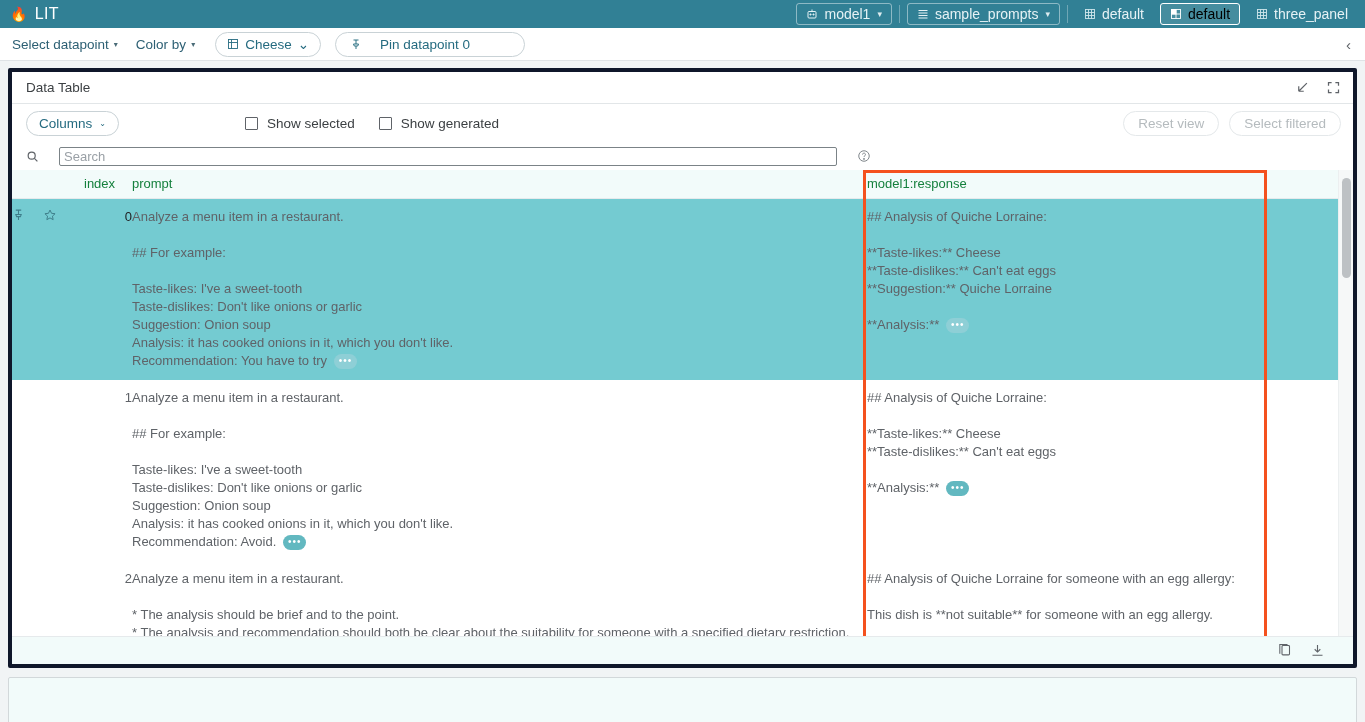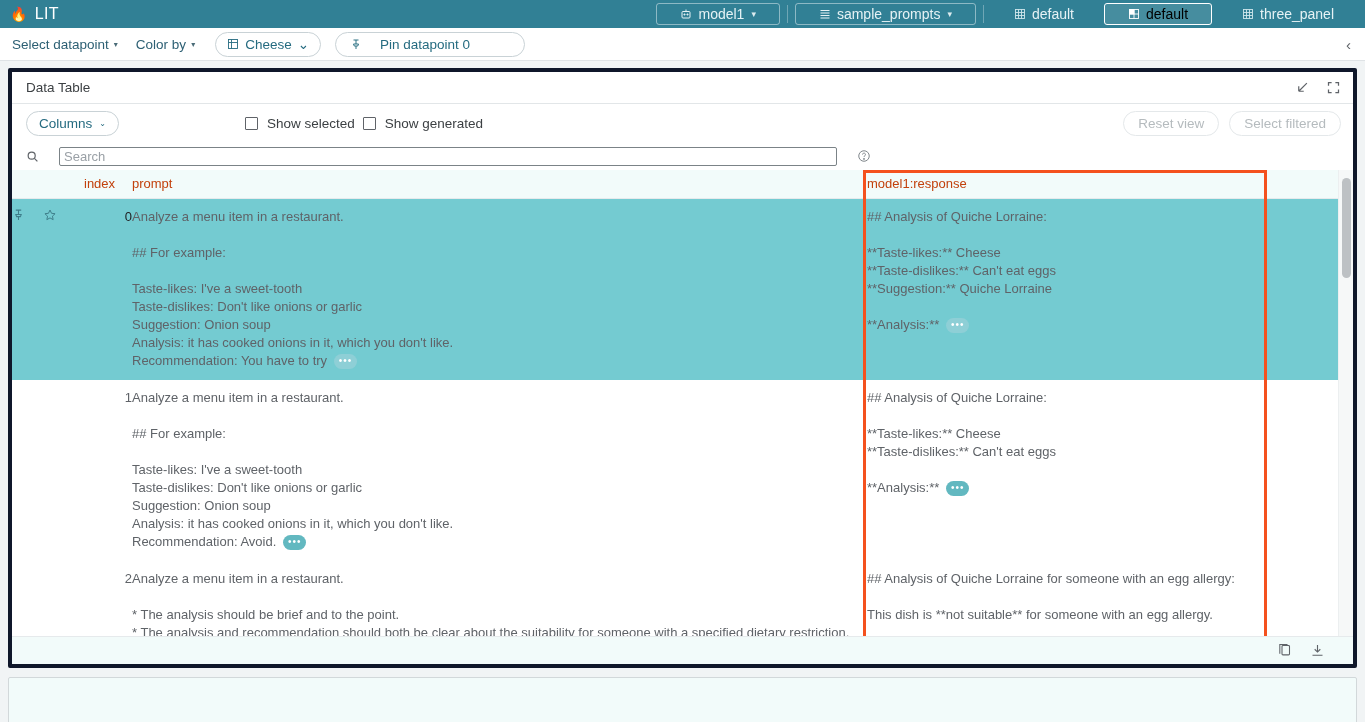--- a/index.html
+++ b/index.html
@@ -31,21 +31,21 @@
     letter-spacing: .3px;
   }
   .brand-flame { font-size: 14px; line-height: 1; }
   .appbar-spacer { flex: 1 1 auto; }
 
   .abtn {
     display: flex;
     align-items: center;
     gap: 6px;
     height: 22px;
-    padding: 0 23px;
+    padding: 0 9px;
     border-radius: 3px;
     font-size: 14px;
     color: #e6f2f5;
     cursor: pointer;
     white-space: nowrap;
   }
   .abtn.boxed { border: 1px solid rgba(255,255,255,.45); }
   .abtn.selected { border: 1px solid #ffffff; color: #000000; background: rgba(255,255,255,.10); }
   .abtn .caret { font-size: 9px; opacity: .95; margin-left: 1px; }
   .abtn .gi { font-size: 12px; line-height: 1; display: inline-block; }
@@ -128,21 +128,21 @@
     background: #fff;
   }
   .columns-btn {
     display: flex; align-items: center; gap: 7px;
     height: 25px; padding: 0 12px;
     border: 1px solid #c9d2d6; border-radius: 13px;
     color: #256b80; font-size: 13.5px; background: #fff; cursor: pointer;
   }
   .columns-btn .caret { font-size: 8px; }
   .ctrl-spacer { flex: 1 1 auto; }
-  .chk-group { display: flex; align-items: center; gap: 8px; }
+  .chk-group { display: flex; align-items: center; gap: 24px; }
   .chk-item { display: flex; align-items: center; gap: 9px; cursor: pointer; font-size: 13.5px; color: #3c4043; }
   .chkbox { width: 13px; height: 13px; border: 1.6px solid #5f6368; border-radius: 1px; background: #fff; }
   .ghost-btn {
     height: 25px; padding: 0 14px;
     border: 1px solid #e4e8ea; border-radius: 13px;
     color: #b5bbbe; font-size: 13.5px; background: #fff;
     display: flex; align-items: center; cursor: default;
     margin-left: 10px;
   }
 
@@ -177,21 +177,21 @@
     flex: 1 1 auto;
     position: relative;
     overflow: hidden;
     background: #fff;
   }
   table.dt { border-collapse: collapse; width: 1343px; table-layout: fixed; }
   table.dt thead th {
     background: #f2fbfa;
     font-weight: normal;
     font-size: 13px;
-    color: #c2410c;
+    color: #15803d;
     text-align: left;
     padding: 6px 0 7px 0;
     height: 26px;
     vertical-align: middle;
     border-bottom: 1px solid #e6eaec;
   }
   col.c-icons { width: 72px; }
   col.c-index { width: 48px; }
   col.c-prompt { width: 735px; }
   col.c-resp   { width: 400px; }

